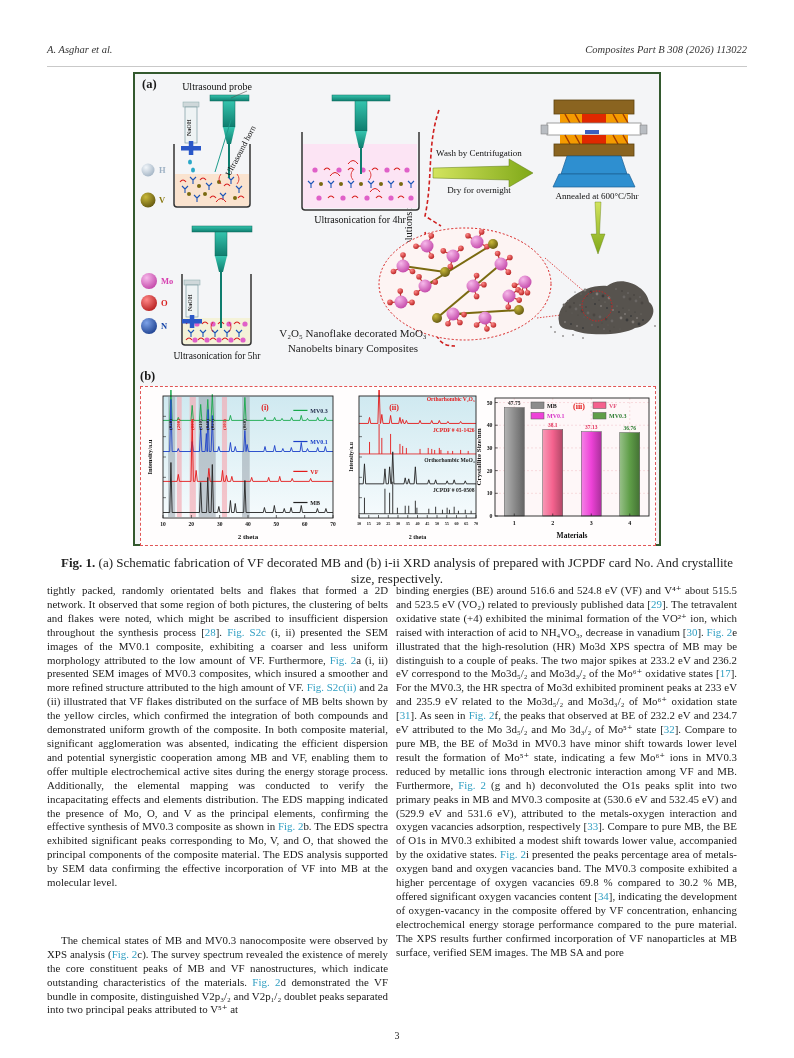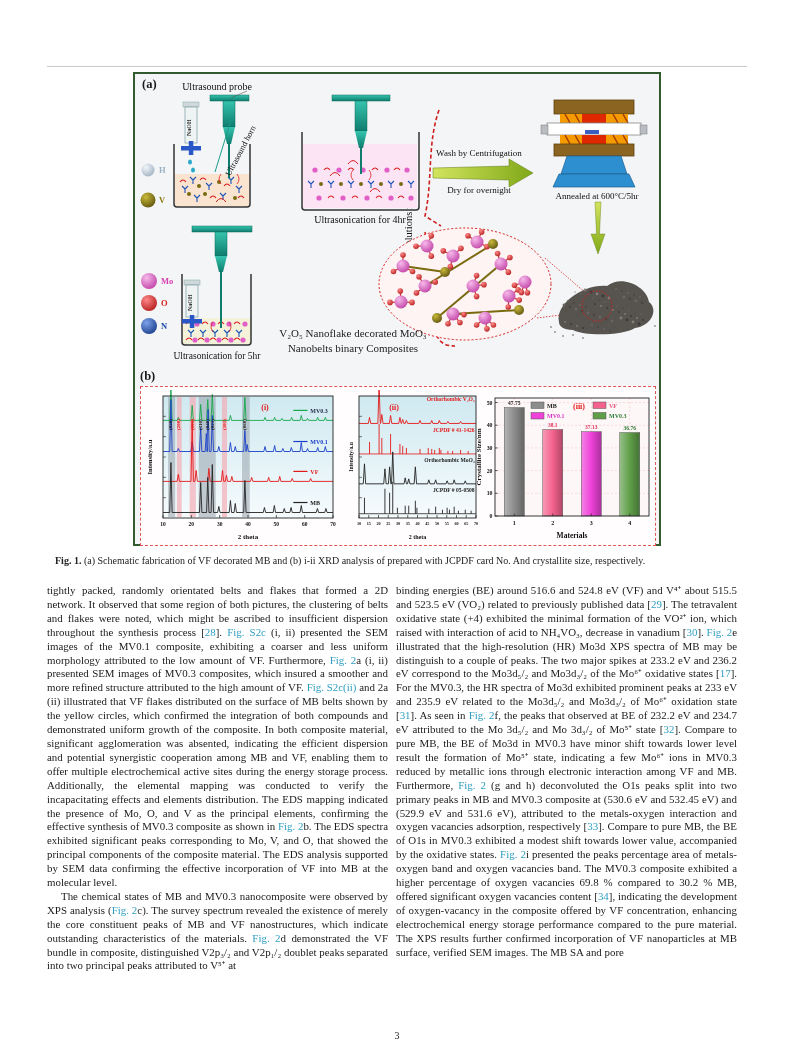--- a/index.html
+++ b/index.html
@@ -12,36 +12,40 @@
        background:#f4f5f7;box-sizing:border-box;}
   .tag-a{position:absolute;left:7px;top:3px;font-weight:bold;font-size:12.5px;}
   .tag-b{position:absolute;left:5px;top:295px;font-weight:bold;font-size:12.5px;}
   .panel-a{position:absolute;left:0;top:0;width:524px;height:294px;}
   .panel-b{position:absolute;left:5px;top:312px;width:514px;height:158px;
            border:1.5px dashed #e05555;background:#fffdfd;box-sizing:content-box;}
   .chart{position:absolute;top:3px;}
   #chart-i{left:6px;width:190px;height:152px;}
   #chart-ii{left:208px;width:130px;height:152px;}
   #chart-iii{left:334px;width:180px;height:152px;}
-  .caption{position:absolute;left:55px;top:555px;width:684px;font-size:10px;color:#222;}
+  .caption{position:absolute;left:55px;top:555px;width:684px;text-align:center;font-size:13px;color:#222;}
   .caption .cap-label{font-weight:bold;}
   .body-col{position:absolute;top:584px;width:341px;height:448px;overflow:hidden;
             font-size:10.9px;line-height:13.9px;text-align:justify;}
   #col-left{left:47px;}
   #col-right{left:396px;}
-  .para{margin:0;font-family:Liberation Serif, serif;}
-  .para.indent{text-indent:14px;}
+  .para{margin:0;}
+  .para.indent{text-indent:14px;margin-top:44px;}
   .lnk{color:#2f9ec2;}
   .footer{position:absolute;left:0;top:1030px;width:100%;text-align:center;font-size:10px;color:#222;}
 </style>
 </head>
 <body>
 
 <div class="page">
 
+  <div class="hdr">
+    <span>A. Asghar et al.</span>
+    <span>Composites Part B 308 (2026) 113022</span>
+  </div>
   <div class="hdr-rule"></div>
 
   <div class="fig">
     <div class="panel-a">
       <span class="tag-a">(a)</span>
       <svg width="524" height="294" viewBox="0 0 524 294" font-family="Liberation Serif, DejaVu Serif, serif">
         <defs>
           <linearGradient id="tg" x1="0" y1="0" x2="0" y2="1">
             <stop offset="0" stop-color="#35c4ae"></stop>
               <stop offset="1" stop-color="#0e7d6e"></stop>

